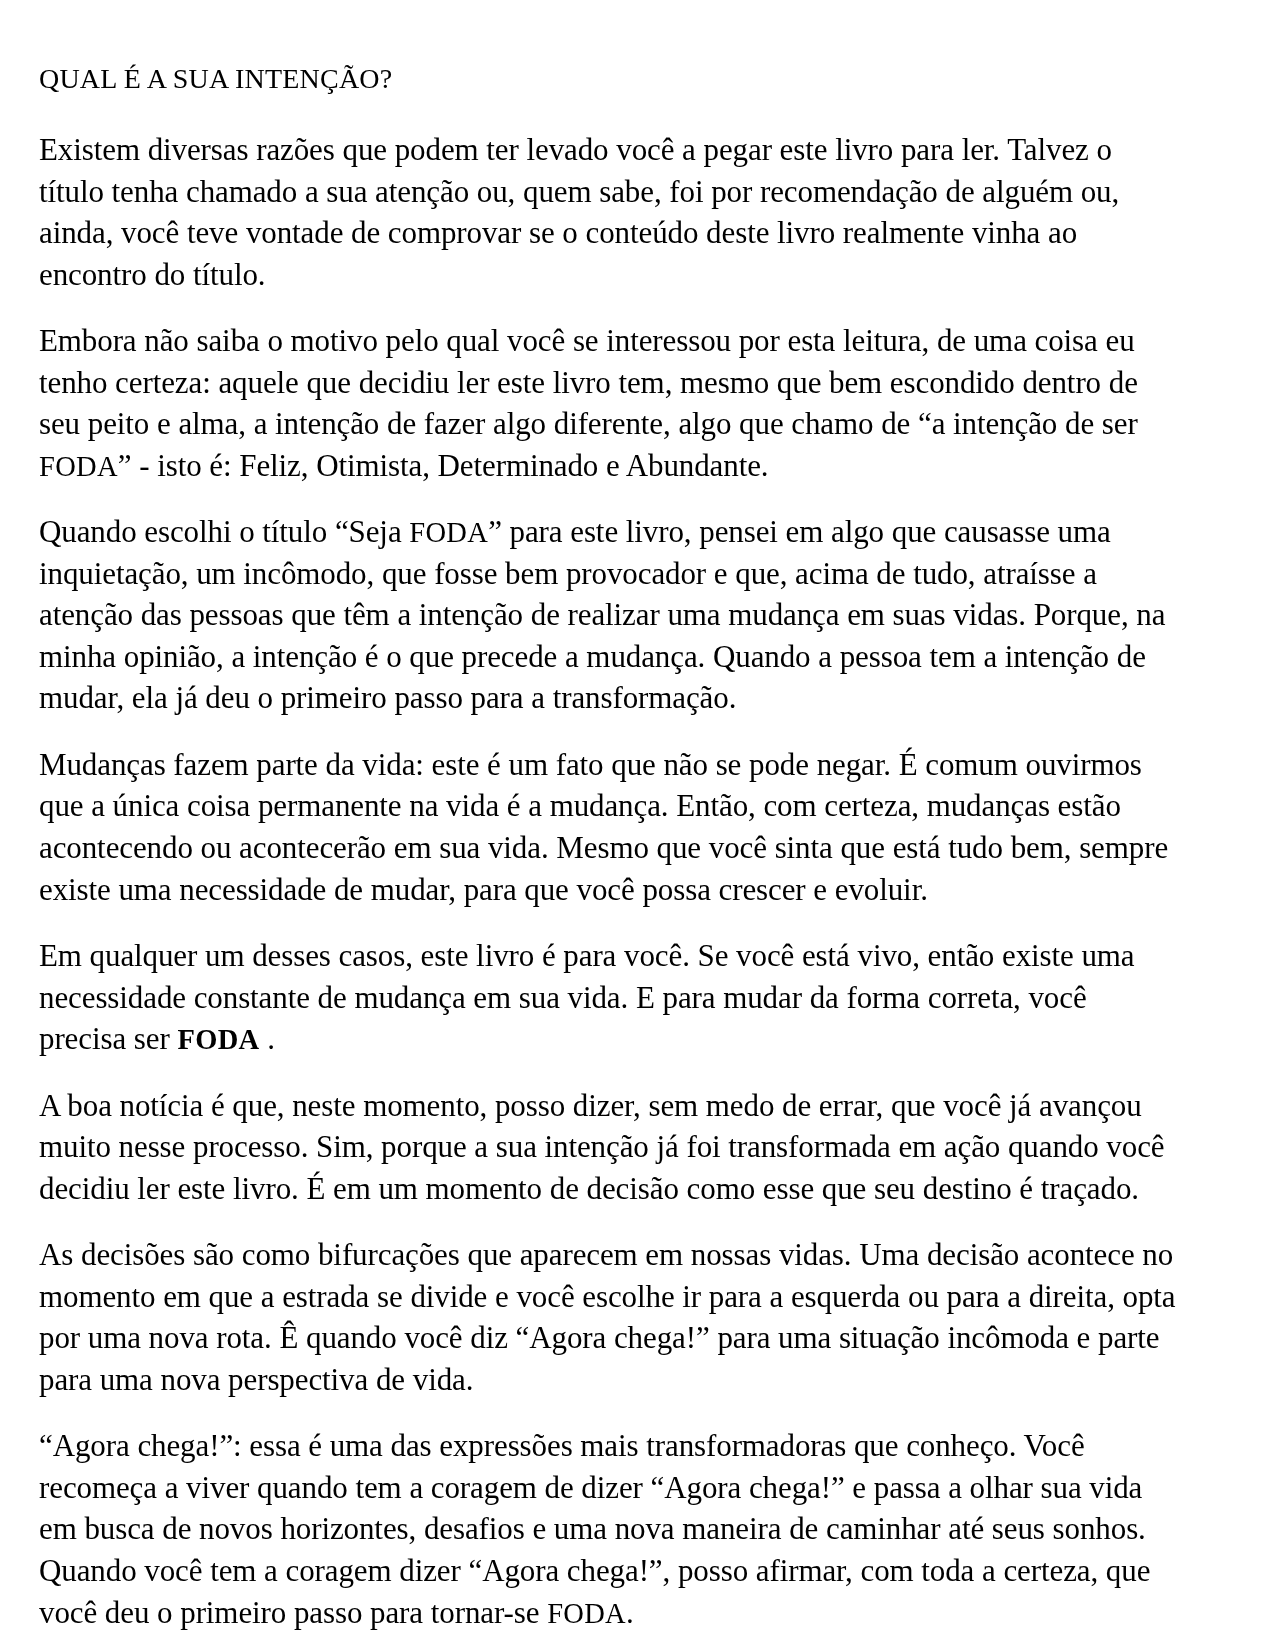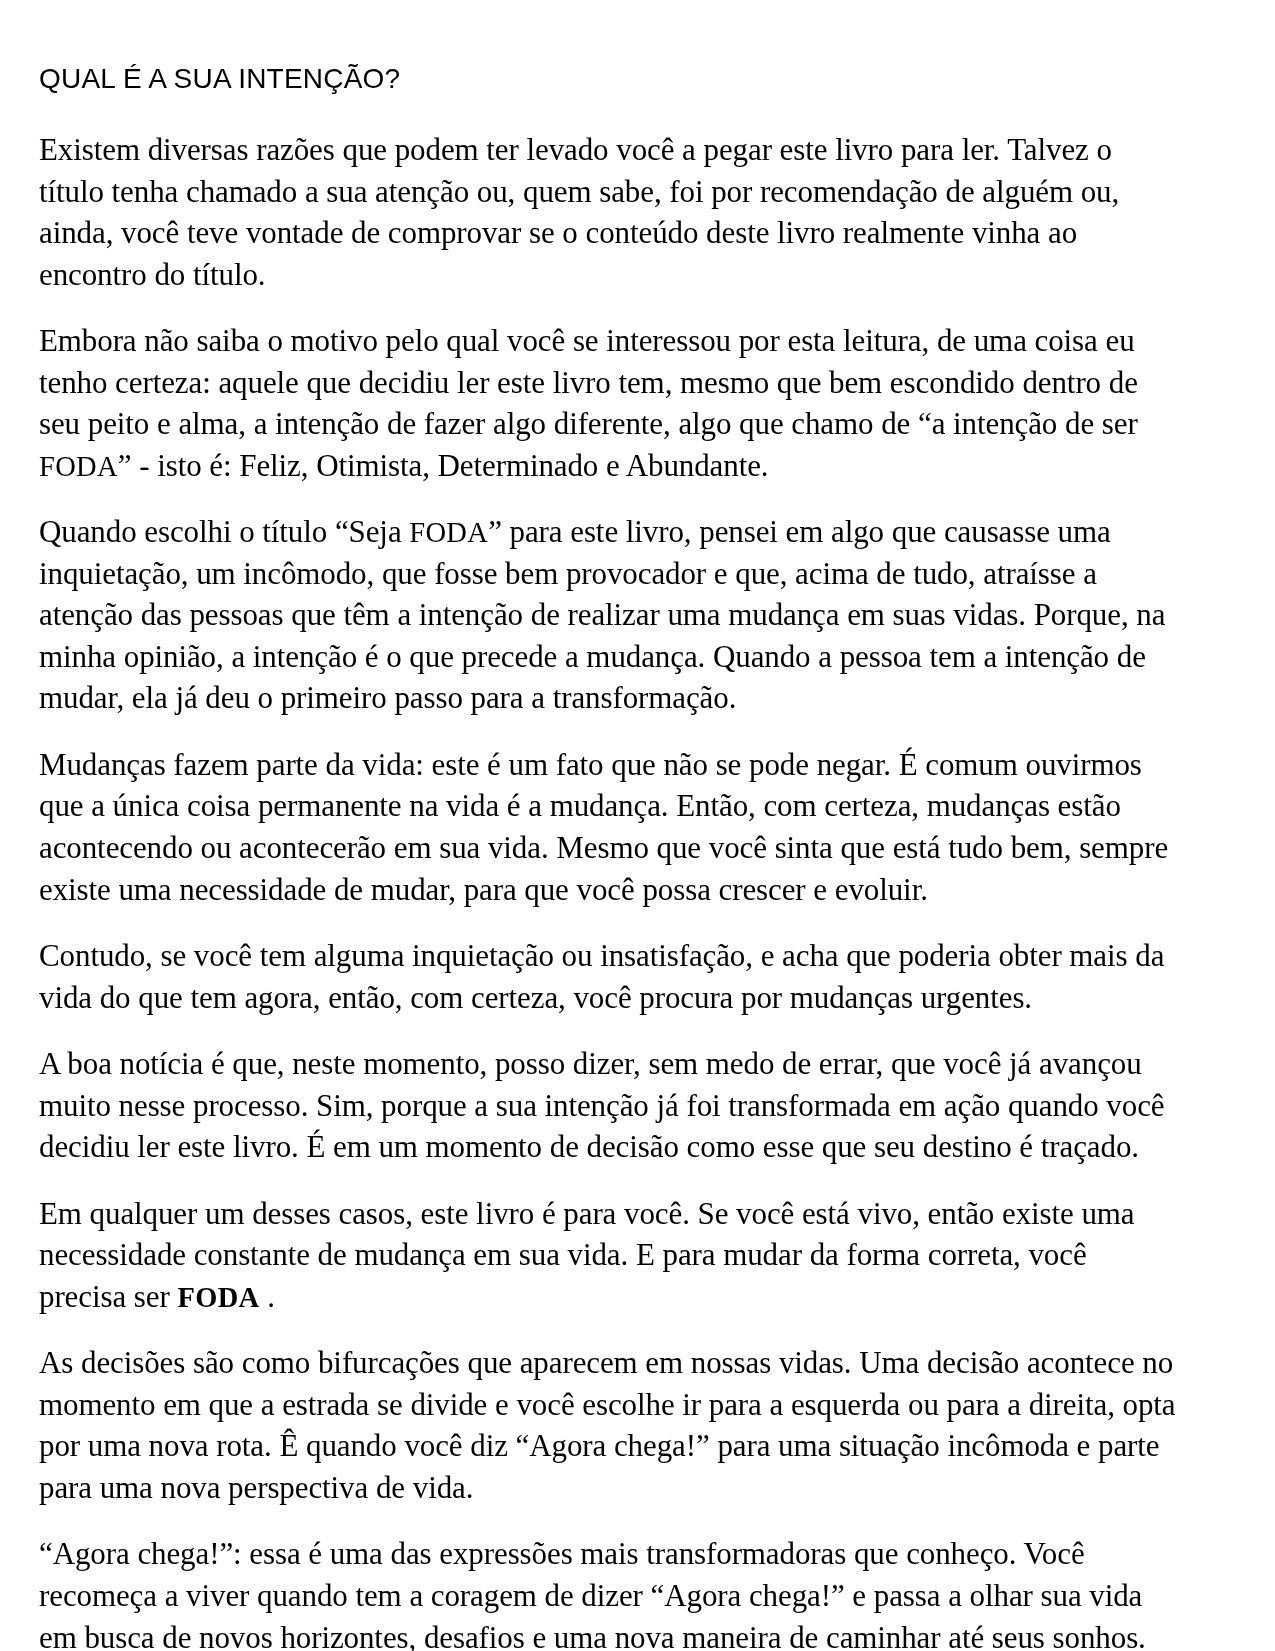--- a/index.html
+++ b/index.html
@@ -17,21 +17,21 @@
     margin: 0 auto;
     overflow: hidden;
     box-sizing: border-box;
     padding: 62px 99px 0 39px;
     font-family: "Liberation Serif", "DejaVu Serif", serif;
     color: #000000;
     -webkit-font-smoothing: antialiased;
   }
 
   .doc-title {
-    font-family: Liberation Sans, sans-serif;
+    font-family: Liberation Serif, serif;
     font-size: 28px;
     font-weight: 400;
     line-height: 1.18;
     letter-spacing: 0.2px;
     margin: 0 0 34px 0;
     color: #000000;
     white-space: nowrap;
   }
 
   .body-text {
@@ -78,24 +78,23 @@
   <div class="body-text">
 
     <p class="para">Existem diversas razões que podem ter levado você a pegar este livro para ler. Talvez o título tenha chamado a sua atenção ou, quem sabe, foi por recomendação de alguém ou, ainda, você teve vontade de comprovar se o conteúdo deste livro realmente vinha ao encontro do título.</p>
 
     <p class="para"><span>Embora não saiba o motivo pelo qual você se interessou por esta leitura, de uma coisa eu tenho certeza: aquele que decidiu ler este livro tem, mesmo que bem escondido dentro de seu peito e alma, a intenção de fazer algo diferente, algo que chamo de “a intenção de ser </span><span class="sc">FODA</span><span>” - isto é: Feliz, Otimista, Determinado e Abundante.</span></p>
 
     <p class="para"><span>Quando escolhi o título “Seja </span><span class="sc">FODA</span><span>” para este livro, pensei em algo que causasse uma inquietação, um incômodo, que fosse bem provocador e que, acima de tudo, atraísse a atenção das pessoas que têm a intenção de realizar uma mudança em suas vidas. Porque, na minha opinião, a intenção é o que precede a mudança. Quando a pessoa tem a intenção de mudar, ela já deu o primeiro passo para a transformação.</span></p>
 
     <p class="para">Mudanças fazem parte da vida: este é um fato que não se pode negar. É comum ouvirmos que a única coisa permanente na vida é a mudança. Então, com certeza, mudanças estão acontecendo ou acontecerão em sua vida. Mesmo que você sinta que está tudo bem, sempre existe uma necessidade de mudar, para que você possa crescer e evoluir.</p>
 
-    <p class="para">Contudo, se você tem alguma inquietação ou insatisfação, e acha que poderia obter mais da vida do que tem agora, então, com certeza, você procura por mudanças urgentes.</p>
+
+    <p class="para"><span>Em qualquer um desses casos, este livro é para você. Se você está vivo, então existe uma necessidade constante de mudança em sua vida. E para mudar da forma correta, você precisa ser </span><span class="sc-bold">FODA</span><span> .</span></p>
 
     <p class="para">A boa notícia é que, neste momento, posso dizer, sem medo de errar, que você já avançou muito nesse processo. Sim, porque a sua intenção já foi transformada em ação quando você decidiu ler este livro. É em um momento de decisão como esse que seu destino é traçado.</p>
-
-    <p class="para"><span>Em qualquer um desses casos, este livro é para você. Se você está vivo, então existe uma necessidade constante de mudança em sua vida. E para mudar da forma correta, você precisa ser </span><span class="sc-bold">FODA</span><span> .</span></p>
 
     <p class="para">As decisões são como bifurcações que aparecem em nossas vidas. Uma decisão acontece no momento em que a estrada se divide e você escolhe ir para a esquerda ou para a direita, opta por uma nova rota. Ê quando você diz “Agora chega!” para uma situação incômoda e parte para uma nova perspectiva de vida.</p>
 
     <p class="para"><span>“Agora chega!”: essa é uma das expressões mais transformadoras que conheço. Você recomeça a viver quando tem a coragem de dizer “Agora chega!” e passa a olhar sua vida em busca de novos horizontes, desafios e uma nova maneira de caminhar até seus sonhos. Quando você tem a coragem dizer “Agora chega!”, posso afirmar, com toda a certeza, que você deu o primeiro passo para tornar-se </span><span class="sc">FODA</span><span>.</span></p>
 
   </div>
 </div>
 
 </body></html>

